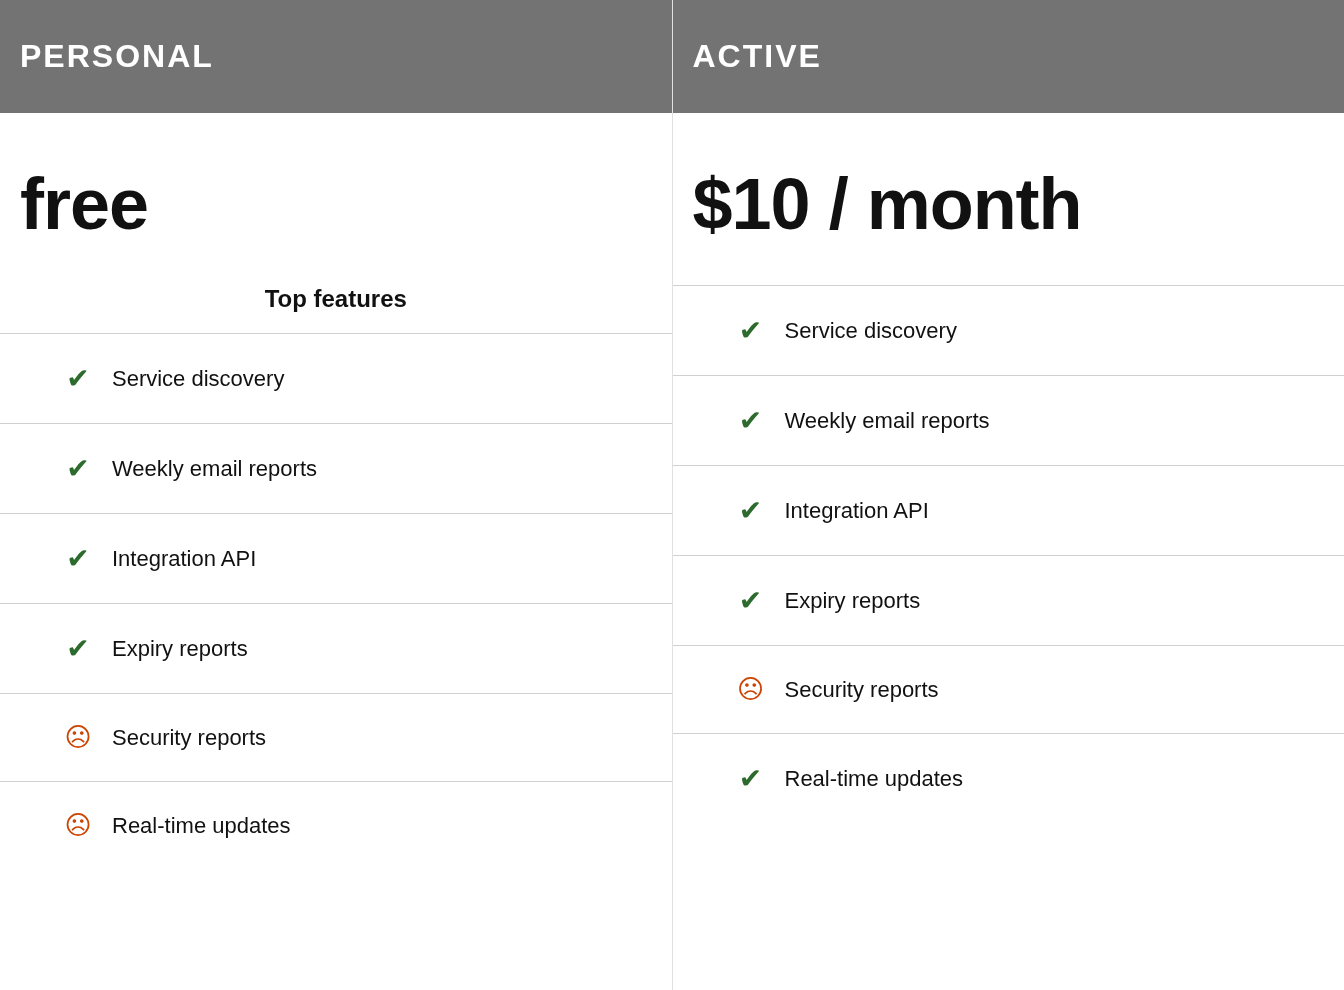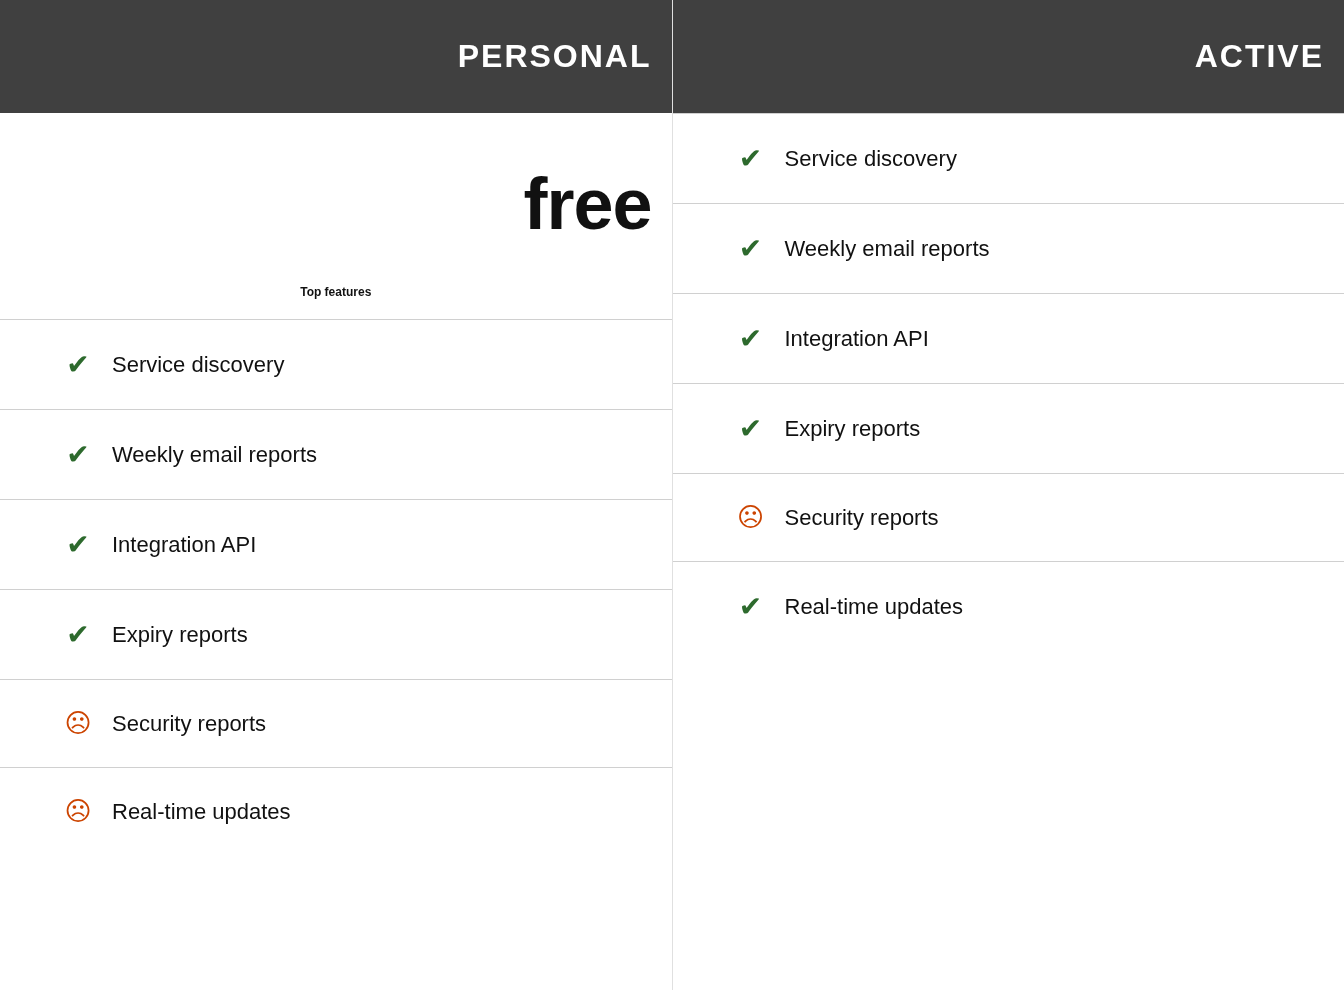--- a/index.html
+++ b/index.html
@@ -26,41 +26,41 @@
       display: flex;
       flex-direction: column;
       border-right: 1px solid #e0e0e0;
     }
 
     .plan-column:last-child {
       border-right: none;
     }
 
     .plan-header {
-      background-color: #404040;
+      background-color: #737373;
       color: #ffffff;
-      text-align: right;
+      text-align: left;
       padding: 38px 20px;
       font-size: 32px;
       font-weight: bold;
       letter-spacing: 2px;
     }
 
     .plan-price {
-      text-align: right;
+      text-align: left;
       padding: 50px 20px 40px;
       font-size: 72px;
       font-weight: 900;
       color: #111111;
       letter-spacing: -1px;
     }
 
     .plan-subtitle {
       text-align: center;
-      font-size: 12px;
+      font-size: 24px;
       font-weight: bold;
       color: #111111;
       padding: 0 20px 20px;
     }
 
     .features-list {
       display: flex;
       flex-direction: column;
       flex: 1;
     }
@@ -130,20 +130,21 @@
           <span class="feature-text">Security reports</span>
         </div>
         <div class="feature-item">
           <span class="feature-icon sad-icon">☹</span>
           <span class="feature-text">Real-time updates</span>
         </div>
       </div>
     </div>
     <div class="plan-column">
       <div class="plan-header">ACTIVE</div>
+      <div class="plan-price">$10 / month</div>
       <div class="features-list">
         <div class="feature-item">
           <span class="feature-icon check-icon">✔</span>
           <span class="feature-text">Service discovery</span>
         </div>
         <div class="feature-item">
           <span class="feature-icon check-icon">✔</span>
           <span class="feature-text">Weekly email reports</span>
         </div>
         <div class="feature-item">

